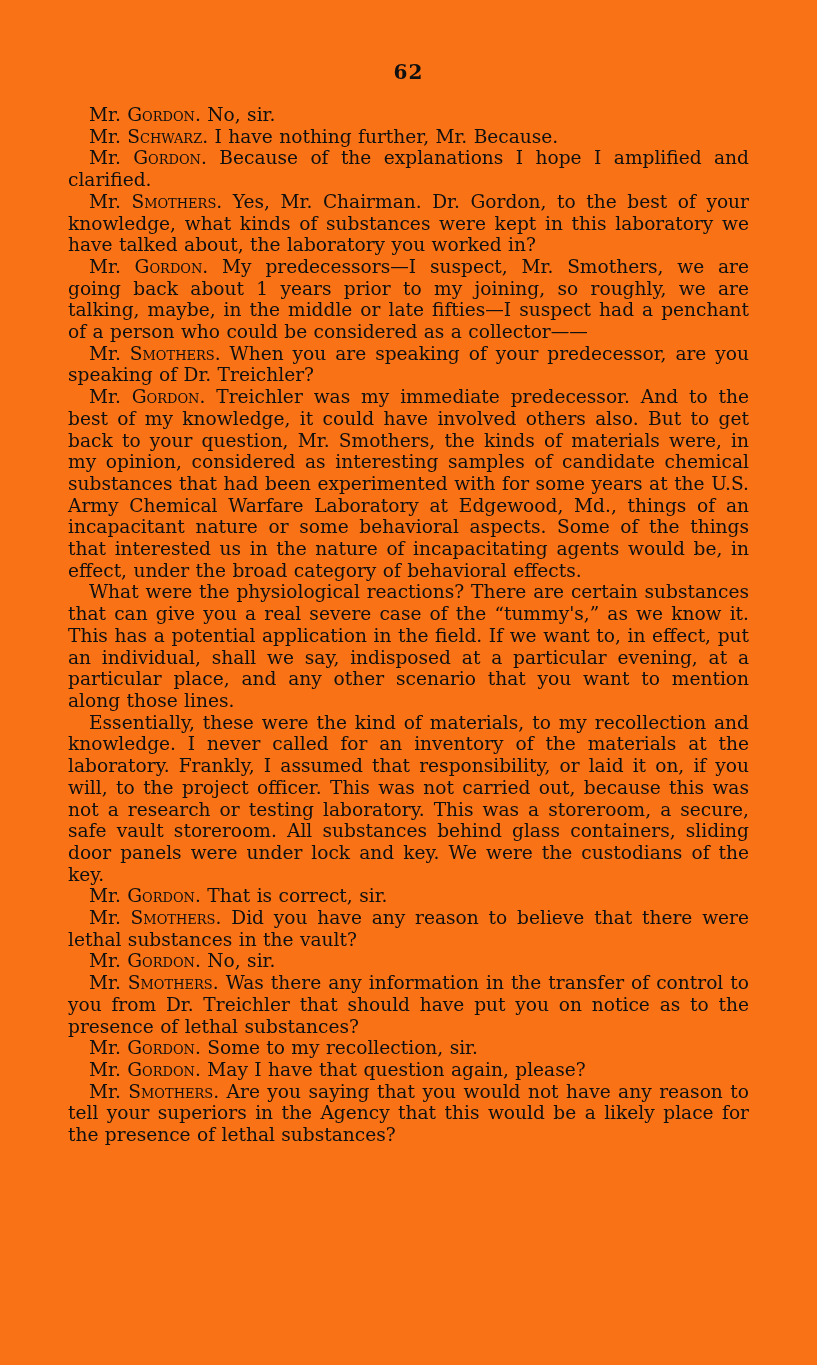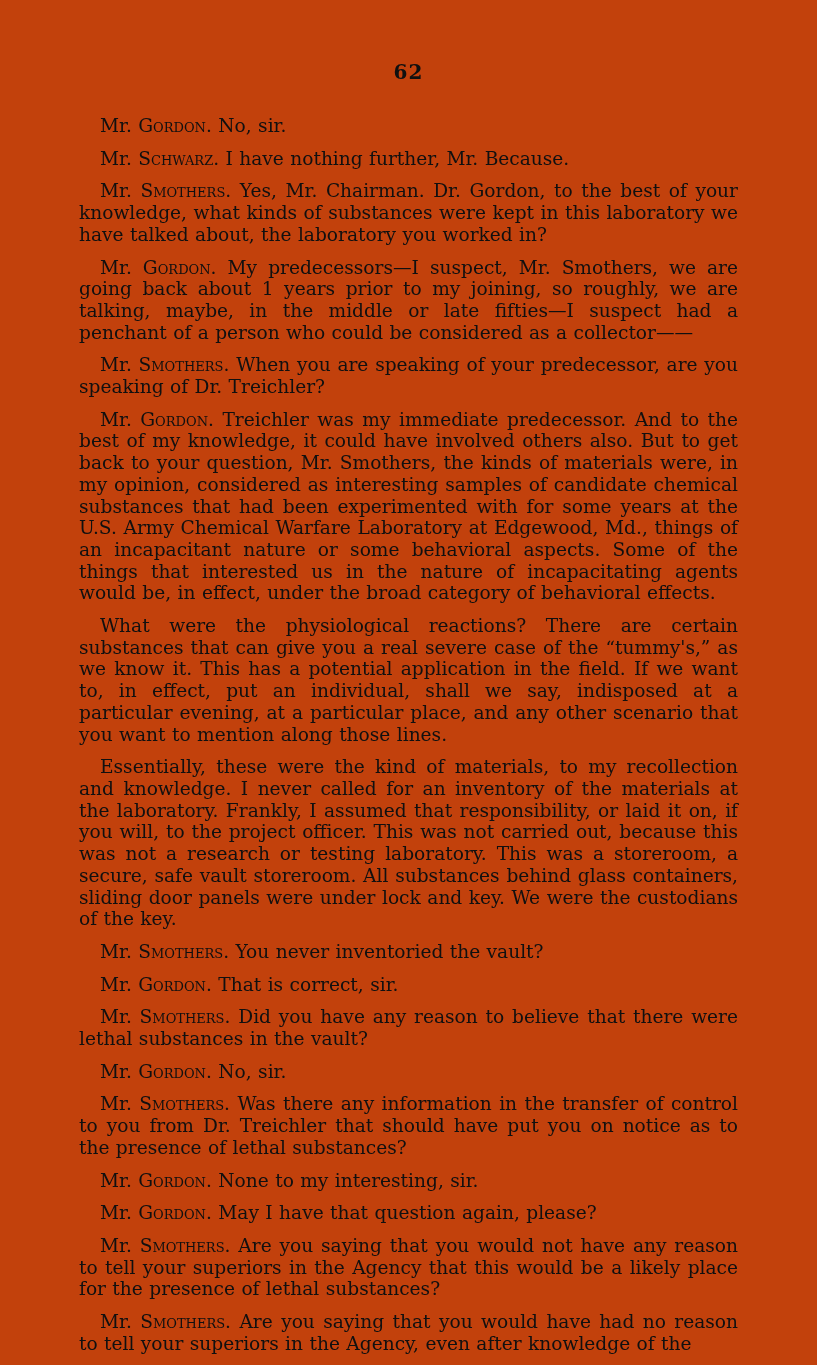--- a/index.html
+++ b/index.html
@@ -4,21 +4,21 @@
 <style>
   html, body {
     margin: 0;
     padding: 0;
     background: #ffffff;
   }
   .page {
     position: relative;
     width: 817px;
     height: 1365px;
-    background: #c2410c;
+    background: #f97316;
     color: #101010;
     font-family: "DejaVu Serif", "Liberation Serif", serif;
     overflow: hidden;
   }
   .page-number {
     position: absolute;
     top: 60px;
     left: 68px;
     width: 681px;
     text-align: center;
@@ -29,47 +29,46 @@
   .transcript-body {
     position: absolute;
     top: 104px;
     left: 68px;
     width: 681px;
     font-size: 18.6px;
     line-height: 21.7px;
     text-align: justify;
   }
   .transcript-body p {
-    margin: 11px;
+    margin: 0;
     padding: 0;
     text-indent: 21px;
     word-spacing: 0.5px;
   }
   .speaker-name {
     font-variant: small-caps;
   }
 </style>
 </head>
 <body>
 
 <div class="page">
   <div class="page-number">62</div>
 
   <div class="transcript-body">
       <p><span><span>Mr. </span><span class="speaker-name">Gordon</span><span>. </span></span><span>No, sir.</span></p>
       <p><span><span>Mr. </span><span class="speaker-name">Schwarz</span><span>. </span></span><span>I have nothing further, Mr. Because.</span></p>
+      <p><span><span>Mr. </span><span class="speaker-name">Gordon</span><span>. </span></span><span>Because of the explanations I hope I amplified and clarified.</span></p>
       <p><span><span>Mr. </span><span class="speaker-name">Smothers</span><span>. </span></span><span>Yes, Mr. Chairman. Dr. Gordon, to the best of your knowledge, what kinds of substances were kept in this laboratory we have talked about, the laboratory you worked in?</span></p>
       <p><span><span>Mr. </span><span class="speaker-name">Gordon</span><span>. </span></span><span>My predecessors—I suspect, Mr. Smothers, we are going back about 1 years prior to my joining, so roughly, we are talking, maybe, in the middle or late fifties—I suspect had a penchant of a person who could be considered as a collector——</span></p>
       <p><span><span>Mr. </span><span class="speaker-name">Smothers</span><span>. </span></span><span>When you are speaking of your predecessor, are you speaking of Dr. Treichler?</span></p>
       <p><span><span>Mr. </span><span class="speaker-name">Gordon</span><span>. </span></span><span>Treichler was my immediate predecessor. And to the best of my knowledge, it could have involved others also. But to get back to your question, Mr. Smothers, the kinds of materials were, in my opinion, considered as interesting samples of candidate chemical substances that had been experimented with for some years at the U.S. Army Chemical Warfare Laboratory at Edgewood, Md., things of an incapacitant nature or some behavioral aspects. Some of the things that interested us in the nature of incapacitating agents would be, in effect, under the broad category of behavioral effects.</span></p>
       <p><span>What were the physiological reactions? There are certain substances that can give you a real severe case of the “tummy's,” as we know it. This has a potential application in the field. If we want to, in effect, put an individual, shall we say, indisposed at a particular evening, at a particular place, and any other scenario that you want to mention along those lines.</span></p>
       <p><span>Essentially, these were the kind of materials, to my recollection and knowledge. I never called for an inventory of the materials at the laboratory. Frankly, I assumed that responsibility, or laid it on, if you will, to the project officer. This was not carried out, because this was not a research or testing laboratory. This was a storeroom, a secure, safe vault storeroom. All substances behind glass containers, sliding door panels were under lock and key. We were the custodians of the key.</span></p>
-      <p><span><span>Mr. </span><span class="speaker-name">Smothers</span><span>. </span></span><span>You never inventoried the vault?</span></p>
       <p><span><span>Mr. </span><span class="speaker-name">Gordon</span><span>. </span></span><span>That is correct, sir.</span></p>
       <p><span><span>Mr. </span><span class="speaker-name">Smothers</span><span>. </span></span><span>Did you have any reason to believe that there were lethal substances in the vault?</span></p>
       <p><span><span>Mr. </span><span class="speaker-name">Gordon</span><span>. </span></span><span>No, sir.</span></p>
       <p><span><span>Mr. </span><span class="speaker-name">Smothers</span><span>. </span></span><span>Was there any information in the transfer of control to you from Dr. Treichler that should have put you on notice as to the presence of lethal substances?</span></p>
-      <p><span><span>Mr. </span><span class="speaker-name">Gordon</span><span>. </span></span><span>None to my interesting, sir.</span></p>
+      <p><span><span>Mr. </span><span class="speaker-name">Gordon</span><span>. </span></span><span>Some to my recollection, sir.</span></p>
       <p><span><span>Mr. </span><span class="speaker-name">Gordon</span><span>. </span></span><span>May I have that question again, please?</span></p>
       <p><span><span>Mr. </span><span class="speaker-name">Smothers</span><span>. </span></span><span>Are you saying that you would not have any reason to tell your superiors in the Agency that this would be a likely place for the presence of lethal substances?</span></p>
-      <p><span><span>Mr. </span><span class="speaker-name">Smothers</span><span>. </span></span><span>Are you saying that you would have had no reason to tell your superiors in the Agency, even after knowledge of the</span></p>
     </div>
 </div>
 
 </body></html>

